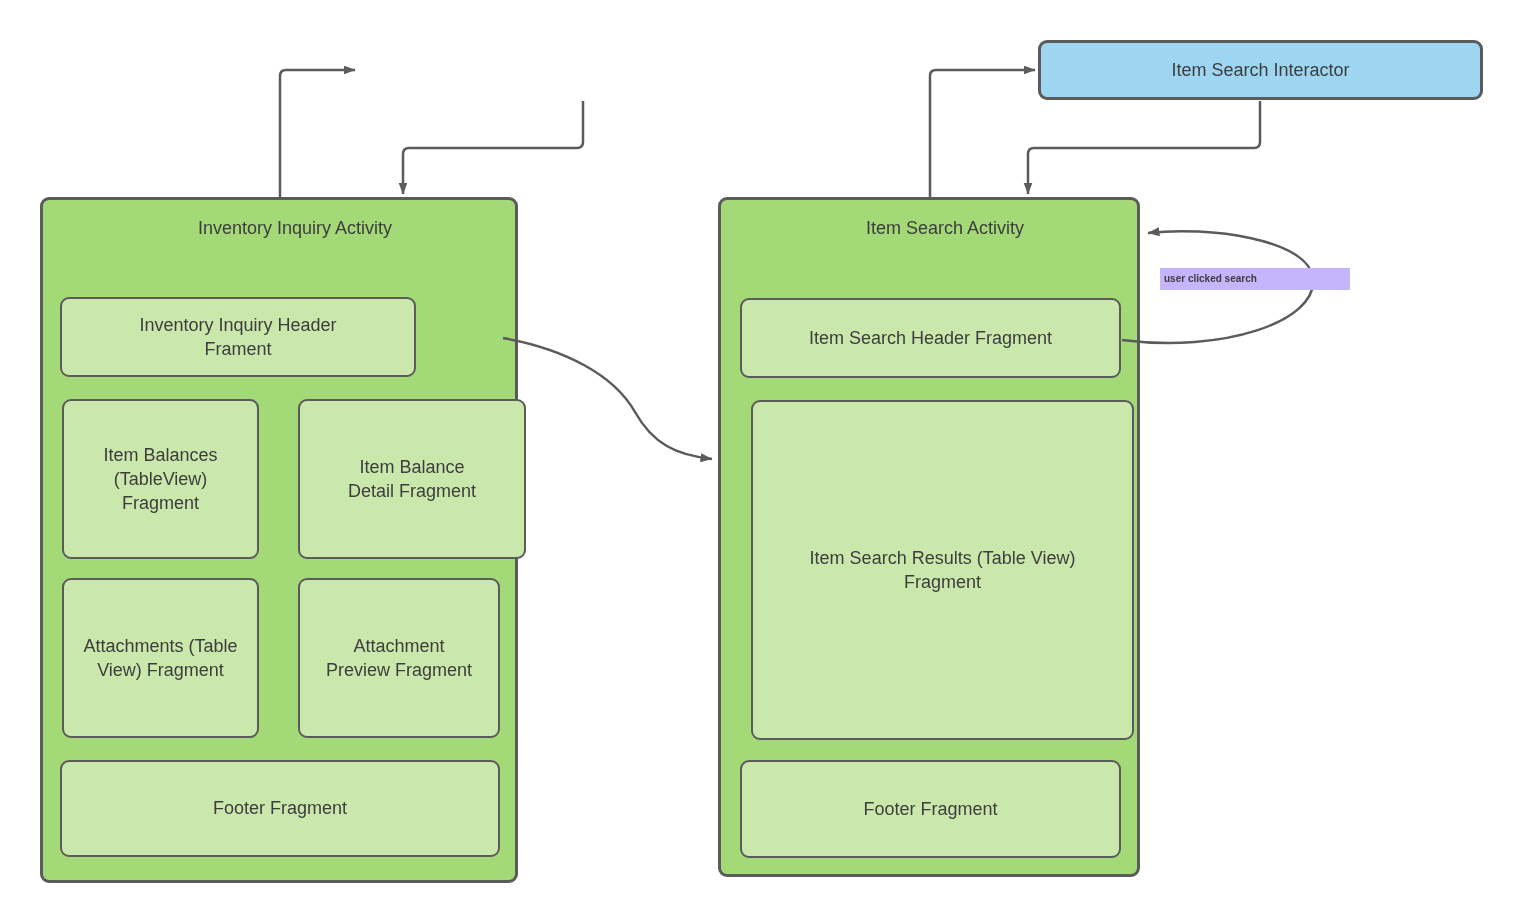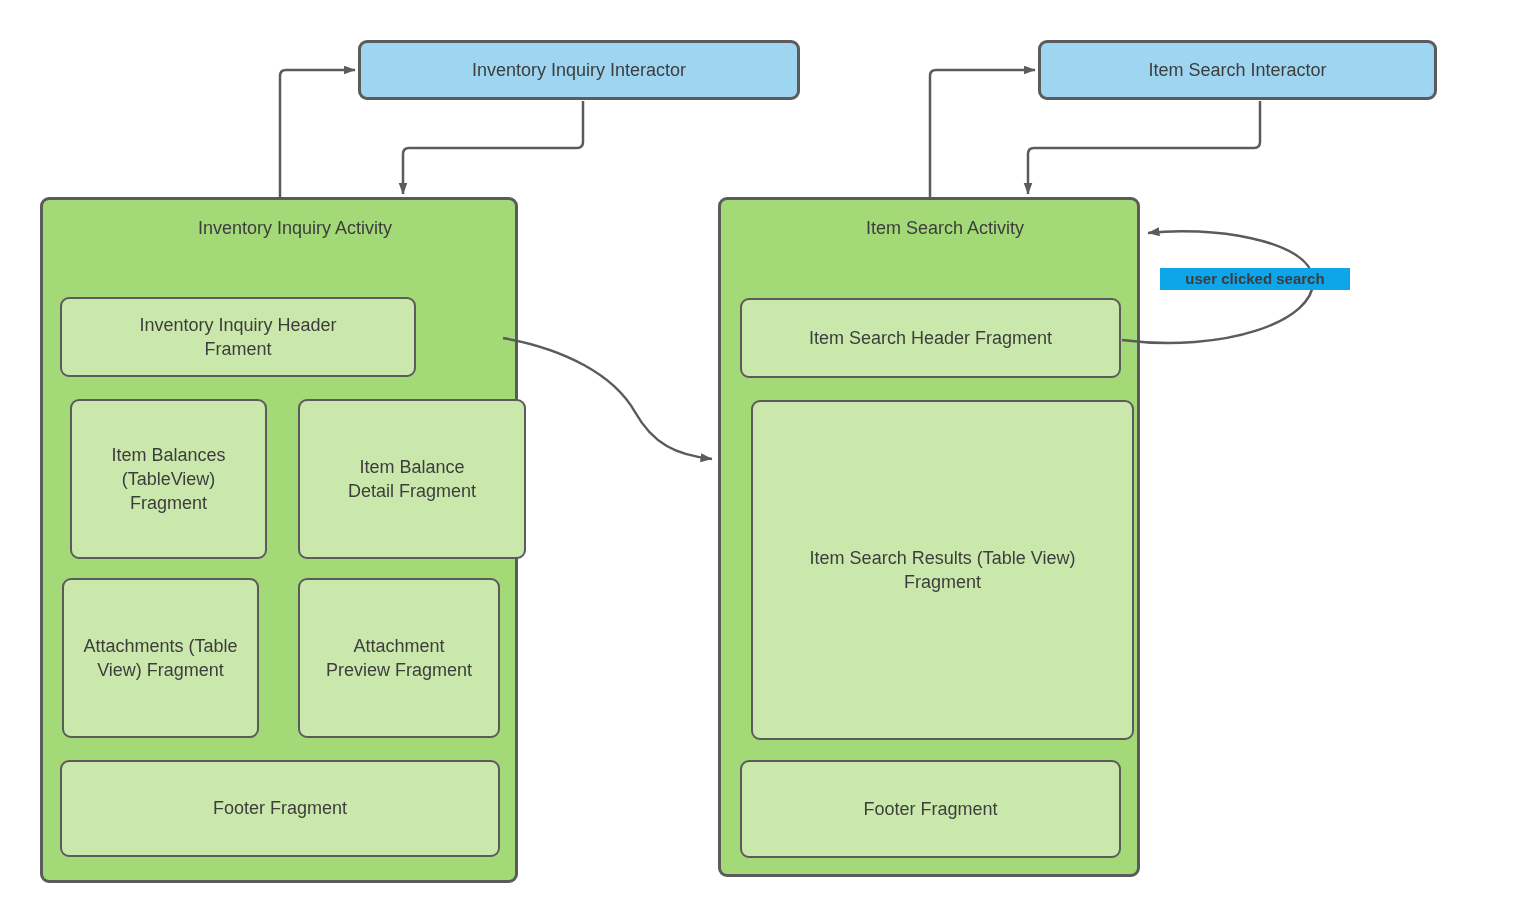--- a/index.html
+++ b/index.html
@@ -63,52 +63,49 @@
     z-index: 5;
   }
   .edges-svg path.connector {
     fill: none;
     stroke: var(--arrow, #5B5B5B);
     stroke-width: 2.5;
   }
   .edge-label {
     position: absolute;
     z-index: 6;
-    background: #0ea5e9;
+    background: #c4b5fd;
     color: var(--text, #3D3D3D);
-    font-size: 15px;
+    font-size: 10px;
     font-weight: bold;
-    text-align: center;
+    text-align: left;
     white-space: pre-line;
     line-height: 20px;
     padding: 1px 4px;
   }
 </style>
 </head>
 <body>
 
 <div class="canvas">
 
-  <div class="box interactor" style="left:358px; top:40px; width:442px; height:60px;">
-    <span>Inventory Inquiry Interactor</span>
-  </div>
 
-  <div class="box interactor" style="left:1038px; top:40px; width:399px; height:60px;">
+  <div class="box interactor" style="left:1038px; top:40px; width:445px; height:60px;">
     <span>Item Search Interactor</span>
   </div>
 
   <div class="box activity" style="left:40px; top:197px; width:478px; height:686px;">
     <div class="activity-title">Inventory Inquiry Activity</div>
 
     <div class="box fragment" style="left:17px; top:97px; width:356px; height:80px;">
       <span>Inventory Inquiry Header
 Frament</span>
     </div>
 
-    <div class="box fragment" style="left:19px; top:199px; width:197px; height:160px;margin-left:8px;">
+    <div class="box fragment" style="left:19px; top:199px; width:197px; height:160px;">
       <span>Item Balances
 (TableView)
 Fragment</span>
     </div>
 
     <div class="box fragment" style="left:255px; top:199px; width:228px; height:160px;">
       <span>Item Balance
 Detail Fragment</span>
     </div>
 

